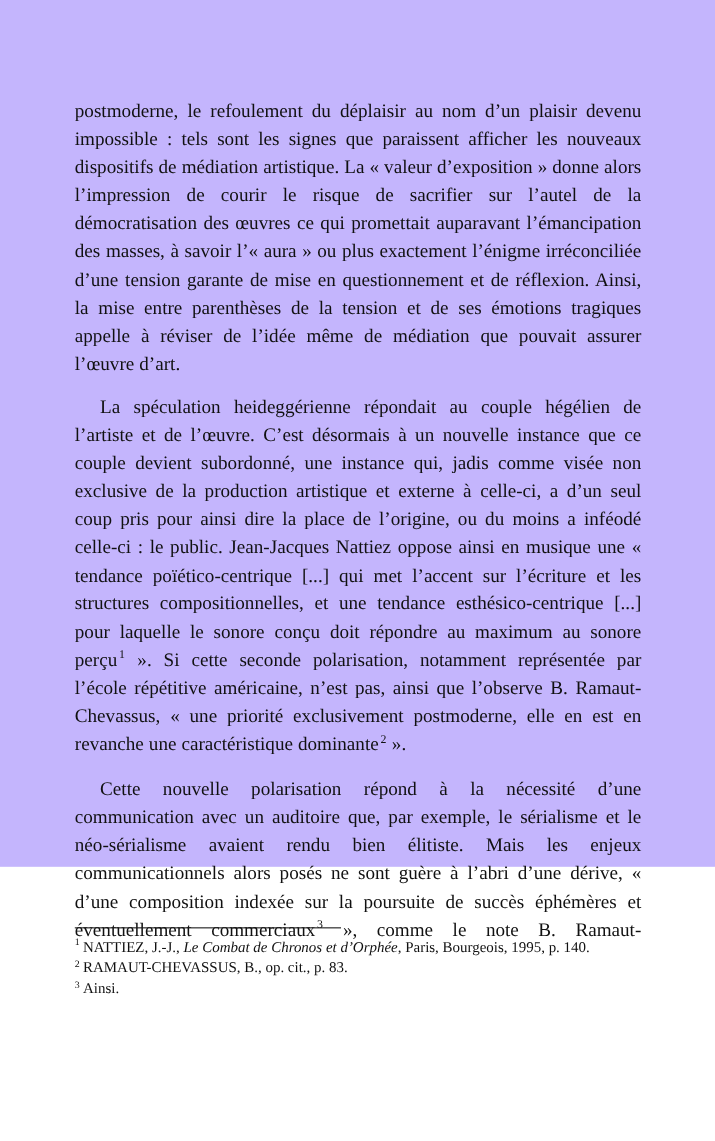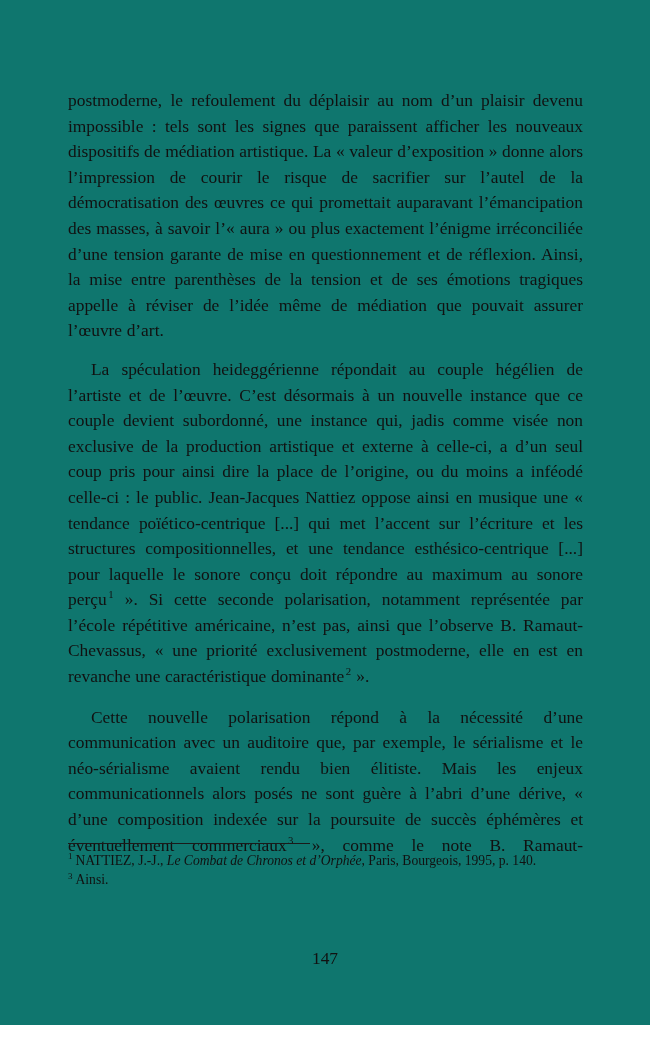--- a/index.html
+++ b/index.html
@@ -11,22 +11,22 @@
     height: 1037px;
     background: #ffffff;
     font-family: "Liberation Serif", "DejaVu Serif", serif;
     color: #111111;
     overflow: hidden;
   }
 
   .page {
     position: relative;
     width: 650px;
-    height: 1025px;
-    background: #0f766e;
+    height: 788px;
+    background: #c4b5fd;
     box-sizing: border-box;
   }
 
   .text-block {
     position: absolute;
     left: 68px;
     top: 88px;
     width: 515px;
   }
 
@@ -116,20 +116,20 @@
     <p class="para last"><span>Cette nouvelle polarisation répond à la nécessité d’une communication avec un auditoire que, par exemple, le sérialisme et le néo-sérialisme avaient rendu bien élitiste. Mais les enjeux communicationnels alors posés ne sont guère à l’abri d’une dérive, « d’une composition indexée sur la poursuite de succès éphémères et éventuellement commerciaux</span><sup class="fn-ref">3</sup><span> », comme le note B. Ramaut-</span></p>
 
   </div>
 
   <div class="footnotes">
 
     <hr class="fn-rule">
 
     <p class="footnote"><sup>1</sup><span>NATTIEZ, J.-J., </span><i>Le Combat de Chronos et d’Orphée</i><span>, Paris, Bourgeois, 1995, p. 140.</span></p>
 
+    <p class="footnote"><sup>2</sup><span>RAMAUT-CHEVASSUS, B., op. cit., p. 83.</span></p>
 
     <p class="footnote"><sup>3</sup><span>Ainsi.</span></p>
 
   </div>
 
-  <div class="page-number">147</div>
 
 </div>
 
 </body></html>

